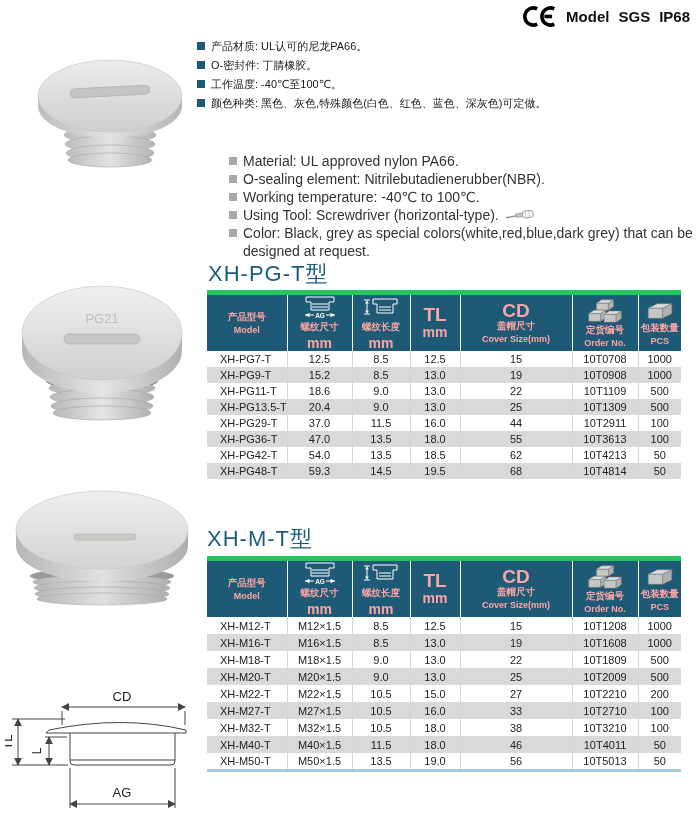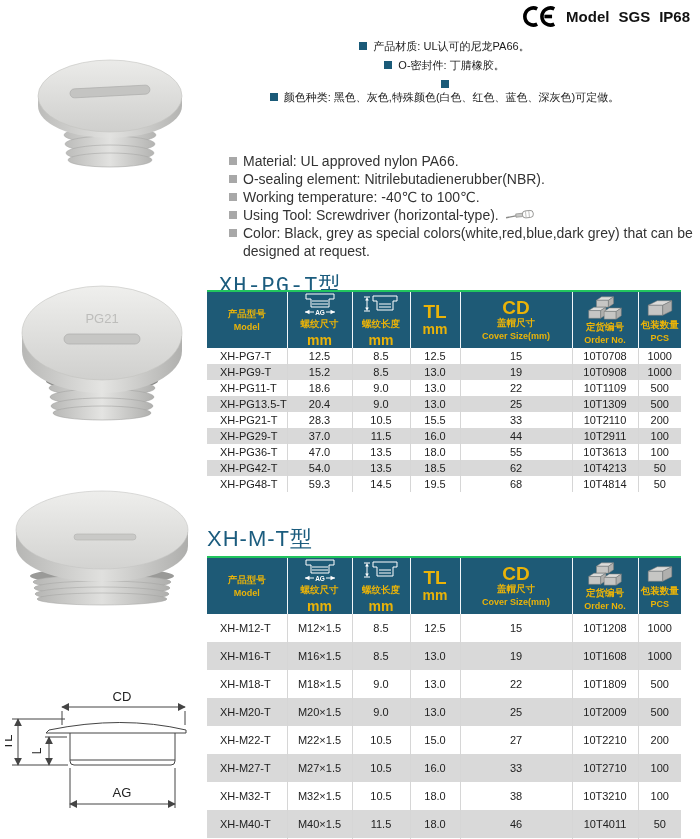--- a/index.html
+++ b/index.html
@@ -8,53 +8,53 @@
 
   
   .certs{position:absolute;top:5px;right:10px;display:flex;align-items:center;gap:9px;
          font-weight:bold;font-size:15px;color:#111;}
 
   
   .bullets{position:absolute;margin:0;padding:0;list-style:none;}
   .bullets li{display:flex;align-items:flex-start;gap:6px;}
   .bullet-sq{width:8px;height:8px;margin-top:5px;flex:none;}
   .bullets.cn{left:197px;top:37px;width:495px;}
-  .bullets.cn li{font-size:11px;color:#1a1a1a;line-height:19px;justify-content:center;}
+  .bullets.cn li{font-size:11px;color:#1a1a1a;line-height:19px;}
   .bullets.cn .bullet-sq{background:#1a5a78;}
   .bullets.en{left:197px;top:152px;width:500px;}
   .bullets.en li{font-size:14px;color:#333;line-height:18px;margin-left:32px;}
   .bullets.en .bullet-sq{background:#a8a8a8;}
   .tool-ic{margin-top:3px;}
 
   
   .section-title{position:absolute;left:207px;font-size:22px;color:#1b5c7e;
                  font-weight:500;letter-spacing:1px;}
   #title1{top:258px;}
   #title2{top:524px;}
 
   
   .spec-table{position:absolute;left:207px;width:474px;border-collapse:collapse;
               table-layout:fixed;}
   #table1{top:290px;}
   #table2{top:556px;border-bottom:3px solid #a6cbdc;}
-  .spec-table thead th{background:#1e5a76;border-top:2px solid #22c55e;
-      border-right:1px solid #f2f7fa;height:48px;padding:0;vertical-align:middle;color:#eab308;}
+  .spec-table thead th{background:#1e5a76;border-top:5px solid #22c55e;
+      border-right:1px solid #f2f7fa;height:48px;padding:0;vertical-align:middle;color:#fca5a5;}
   .spec-table thead th:last-child{border-right:none;}
   .hstack{display:flex;flex-direction:column;align-items:center;justify-content:center;gap:1px;}
   .h-cn{font-size:9.5px;font-weight:bold;white-space:nowrap;}
   .h-en{font-size:9px;font-weight:bold;white-space:nowrap;}
   .h-big{font-size:19px;font-weight:bold;line-height:17px;}
   .h-unit{font-size:14px;font-weight:bold;}
   .spec-table tbody td{font-size:11px;color:#222;text-align:center;
       border-right:1px solid #d6d6d6;padding:0;white-space:nowrap;overflow:hidden;}
   .spec-table tbody td:first-child{text-align:left;padding-left:13px;}
   .spec-table tbody td:last-child{border-right:none;margin-left:12px;}
   .spec-table tbody tr:nth-child(even){background:#d9d9d9;}
   #table1 tbody tr{height:16px;}
-  #table2 tbody tr{height:28px;}
+  #table2 tbody tr{height:17px;}
 
   
   .figure{position:absolute;}
   #fig1{left:22px;top:56px;}
   #fig2{left:12px;top:281px;}
   #fig3{left:10px;top:486px;}
   #diagram{left:5px;top:684px;}
 </style>
 </head>
 <body>
@@ -76,20 +76,21 @@
     <li>
       <span class="bullet-sq"></span>
       <span>产品材质: UL认可的尼龙PA66。</span>
       </li>
     <li>
       <span class="bullet-sq"></span>
       <span>O-密封件: 丁腈橡胶。</span>
       </li>
     <li>
       <span class="bullet-sq"></span>
+      <span>工作温度: -40℃至100℃。</span>
       </li>
     <li>
       <span class="bullet-sq"></span>
       <span>颜色种类: 黑色、灰色,特殊颜色(白色、红色、蓝色、深灰色)可定做。</span>
       </li>
   </ul>
 
   <ul class="bullets en">
     <li>
       <span class="bullet-sq"></span>
@@ -189,21 +190,21 @@
       <ellipse cx="92" cy="96" rx="69" ry="7" fill="url(#g3sk)" stroke="#a2a2a0" stroke-width="0.5"></ellipse>
       <ellipse cx="92" cy="102" rx="68" ry="7" fill="url(#g3sk)" stroke="#a2a2a0" stroke-width="0.5"></ellipse>
       <ellipse cx="92" cy="108" rx="67" ry="7" fill="url(#g3sk)" stroke="#a2a2a0" stroke-width="0.5"></ellipse>
       <ellipse cx="92" cy="113" rx="65" ry="6" fill="url(#g3sk)" stroke="#a2a2a0" stroke-width="0.5"></ellipse>
       <path d="M6,46 L6,60 A86,36 0 0 0 178,60 L178,46 Z" fill="url(#g3sk)"></path>
       <ellipse cx="92" cy="44" rx="86" ry="39" fill="url(#g3top)" stroke="#c4c4c2" stroke-width="0.6"></ellipse>
       <rect x="64" y="48" width="62" height="6" rx="3" fill="#c9c9c7" stroke="#b2b2b0" stroke-width="0.6"></rect>
     </svg>
   </div>
 
-  <h2 class="section-title" id="title1" style="margin:12px;font-family:Liberation Mono, monospace;">XH-PG-T型</h2>
+  <h2 class="section-title" id="title1" style="margin:1px;">XH-PG-T型</h2>
   <h2 class="section-title" id="title2" style="margin:0;">XH-M-T型</h2>
 
   <table class="spec-table" id="table1">
     <colgroup>
         <col style="width:80px">
         <col style="width:65px">
         <col style="width:58px">
       <col style="width:50px">
         <col style="width:112px">
         <col style="width:66px">
@@ -326,29 +327,20 @@
         <tr>
           <td>XH-PG13.5-T</td>
           <td>20.4</td>
           <td>9.0</td>
           <td>13.0</td>
           <td>25</td>
           <td>10T1309</td>
           <td>500</td>
         </tr>
         <tr>
-          <td>XH-PG21-T</td>
-          <td>28.3</td>
-          <td>10.5</td>
-          <td>15.5</td>
-          <td>33</td>
-          <td>10T2110</td>
-          <td>200</td>
-        </tr>
-        <tr>
           <td>XH-PG29-T</td>
           <td>37.0</td>
           <td>11.5</td>
           <td>16.0</td>
           <td>44</td>
           <td>10T2911</td>
           <td>100</td>
         </tr>
         <tr>
           <td>XH-PG36-T</td>

